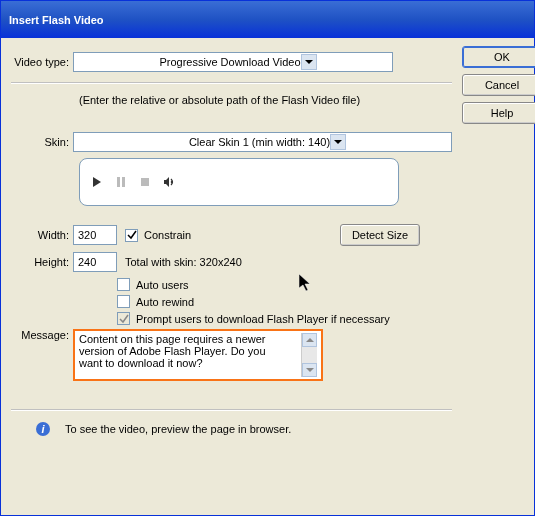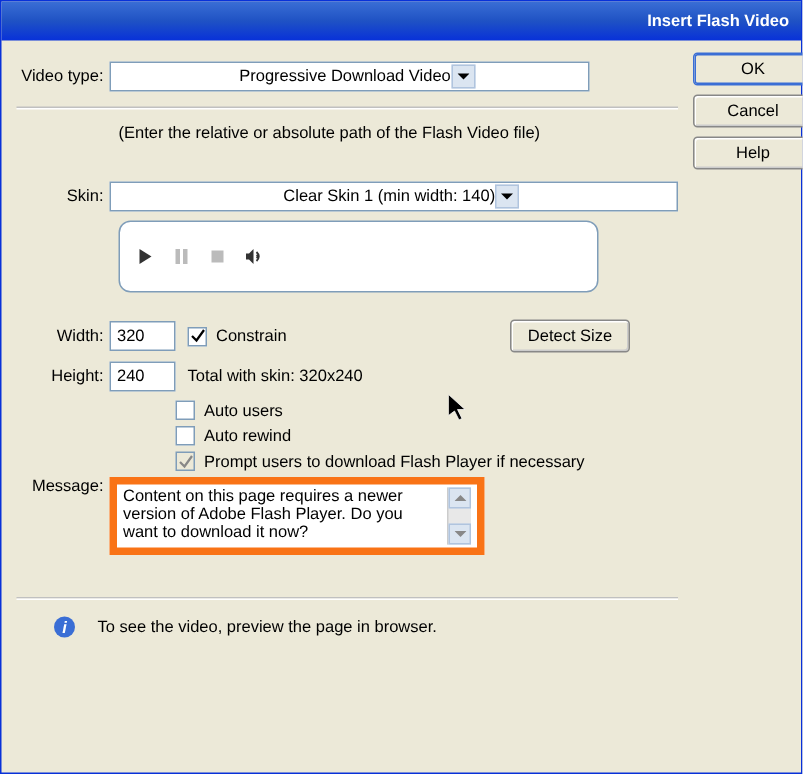--- a/index.html
+++ b/index.html
@@ -1,22 +1,22 @@
 <!DOCTYPE html>
 <html><head>
 <meta charset="utf-8">
 <style>
   * { box-sizing: border-box; font-family: Tahoma, sans-serif; font-size: 11px; }
   body { margin: 0; background: #fff; }
   .window { width: 535px; height: 516px; background: #ece9d8; border: 1px solid #0831d9; }
   .titlebar {
-    height: 26px;
+    height: 37px;
     background: linear-gradient(to bottom, #3a6ed5 0%, #1f52c4 50%, #0831d9 100%);
     color: #fff; font-weight: bold; padding: 3px 8px; font-size: 12px;
-    display: flex; align-items: center; justify-content: flex-end;
+    display: flex; align-items: center;
   }
   .content { display: flex; padding: 8px 8px 8px 10px; }
   .main { flex: 1; }
   .side { width: 95px; padding-left: 10px; }
   .side button, .btn {
     width: 80px; height: 22px; margin-bottom: 6px;
     background: #ece9d8; border: 1px solid #888; border-radius: 3px;
     box-shadow: inset 1px 1px 0 #fff, inset -1px -1px 0 #ccc;
     cursor: pointer; font-size: 11px;
   }
@@ -43,21 +43,21 @@
     border: 1px solid #7f9db9; border-radius: 8px; display: flex; align-items: center;
     padding-left: 10px; gap: 10px; margin-bottom: 18px; margin-top: 6px;
   }
   .icon-btn { width: 14px; height: 14px; display: flex; align-items: center; justify-content: center; }
   .icon-btn svg { width: 14px; height: 14px; }
   .checkbox-row { display: flex; align-items: center; margin-left: 106px; margin-bottom: 4px; }
   .checkbox { width: 13px; height: 13px; border: 1px solid #7f9db9; background: #fff; margin-right: 6px; display: flex; align-items: center; justify-content: center; }
   .checkbox.disabled { background: #ece9d8; }
   .checkbox svg { width: 10px; height: 10px; }
   .textarea {
-    width: 250px; height: 52px; border: 5px solid #f97316; background: #fff;
+    width: 250px; height: 52px; border: 2px solid #f97316; background: #fff;
     padding: 2px 4px; font-size: 11px; display: flex; gap: 12px;
   }
   .textarea-text { flex: 1; }
   .scroll { width: 16px; background: #e8e8e8; border-left: 1px solid #ccc; display: flex; flex-direction: column; justify-content: space-between; }
   .scroll-btn { height: 14px; background: #dbe5f1; border: 1px solid #b0c4de; display:flex; align-items:center; justify-content:center; }
   .info-row { display: flex; align-items: center; margin-top: 10px; padding-left: 24px; }
   .info-icon { width: 16px; height: 16px; margin-right: 14px; }
   .cursor { position: absolute; pointer-events: none; }
 </style>
 </head>

